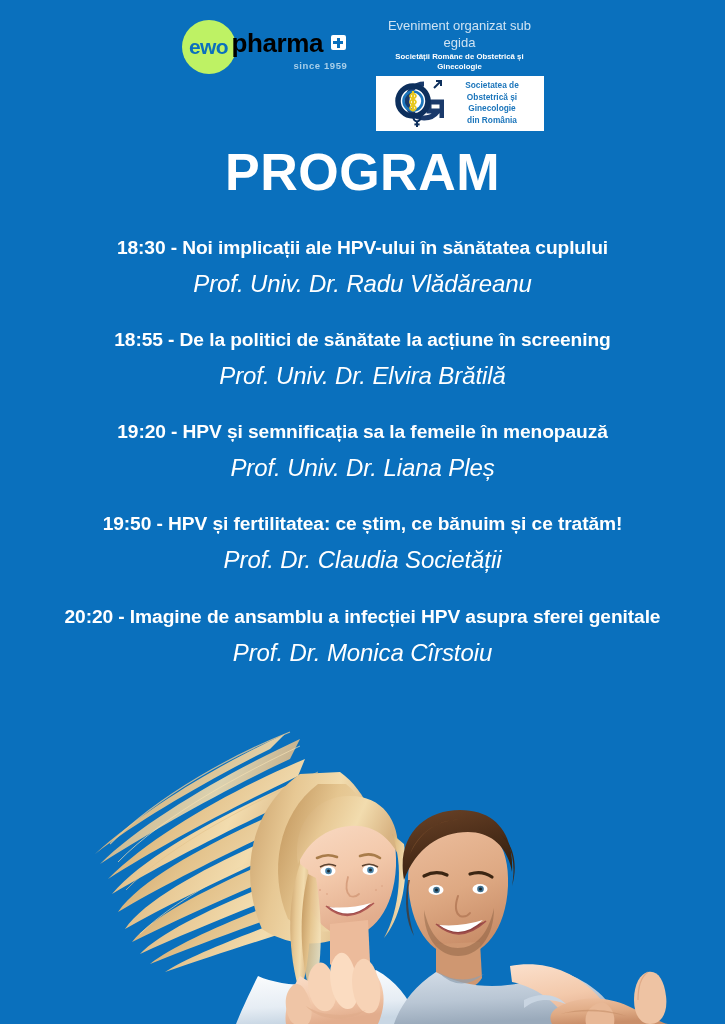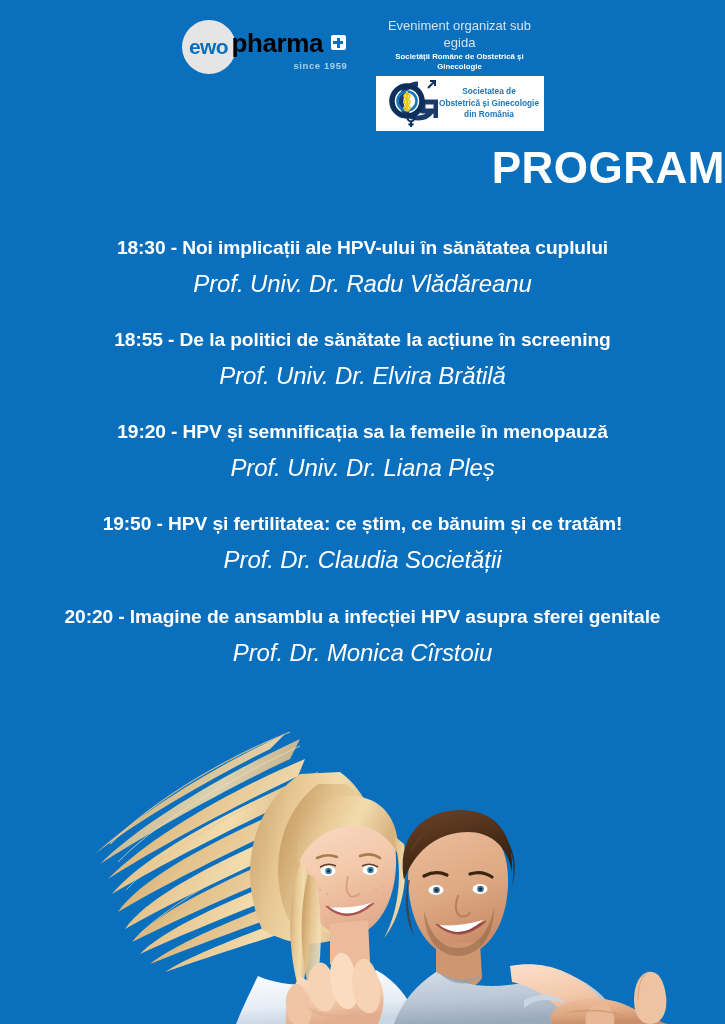--- a/index.html
+++ b/index.html
@@ -14,21 +14,21 @@
   #header{
     position:absolute; top:0; left:0; width:725px; height:110px;
     display:flex; align-items:flex-start; justify-content:center;
     gap:22px; padding-top:18px;
   }
 
   
   #ewo-logo{ position:relative; width:172px; height:62px; }
   #ewo-circle{
     position:absolute; left:0; top:2px; width:54px; height:54px;
-    border-radius:50%; background:#e5e5e5;
+    border-radius:50%; background:#bef264;
     display:flex; align-items:center; justify-content:center;
   }
   #ewo-circle span{
     color:#0a70bd; font-size:21px; font-weight:700; letter-spacing:-0.6px;
     line-height:1; margin-top:-1px;
   }
   #ewo-word{
     position:absolute; left:50px; top:12px;
     color:#000000; font-size:26px; font-weight:700; letter-spacing:-0.4px;
     line-height:1;
@@ -51,33 +51,33 @@
   #sog-block{ width:168px; }
   #sog-cap1{
     color:#cfe3f3; font-size:13px; text-align:center; line-height:1.3;
   }
   #sog-cap2{
     color:#ffffff; font-size:7.8px; font-weight:700; text-align:center;
     line-height:1.35; margin-bottom:3px;
   }
   #sog-card{
     background:#ffffff; width:168px; height:55px;
-    display:flex; align-items:center; padding:2px 4px 2px 12px;
+    display:flex; align-items:center; padding:2px 4px 2px 18px;
   }
   #sog-emblem{ width:50px; height:50px; flex:0 0 50px; }
   #sog-text{ flex:1; text-align:center; padding-left:1px; }
   #sog-text div{
     color:#1b75bb; font-size:8.3px; font-weight:700; line-height:1.38;
   }
 
   
   #program-title{
     position:absolute; top:146px; left:0; width:725px;
-    text-align:right; color:#ffffff;
-    font-size:44px; font-weight:700; letter-spacing:0.5px; line-height:1;
+    text-align:center; color:#ffffff;
+    font-size:52px; font-weight:700; letter-spacing:0.5px; line-height:1;
   }
 
   
   #program-list{
     position:absolute; top:236px; left:0; width:725px;
   }
   .program-item{ width:100%; text-align:center; margin-bottom:29px; }
   .program-item:last-child{ margin-bottom:9px; }
   .item-title{
     color:#ffffff; font-size:19.2px; font-weight:700;

